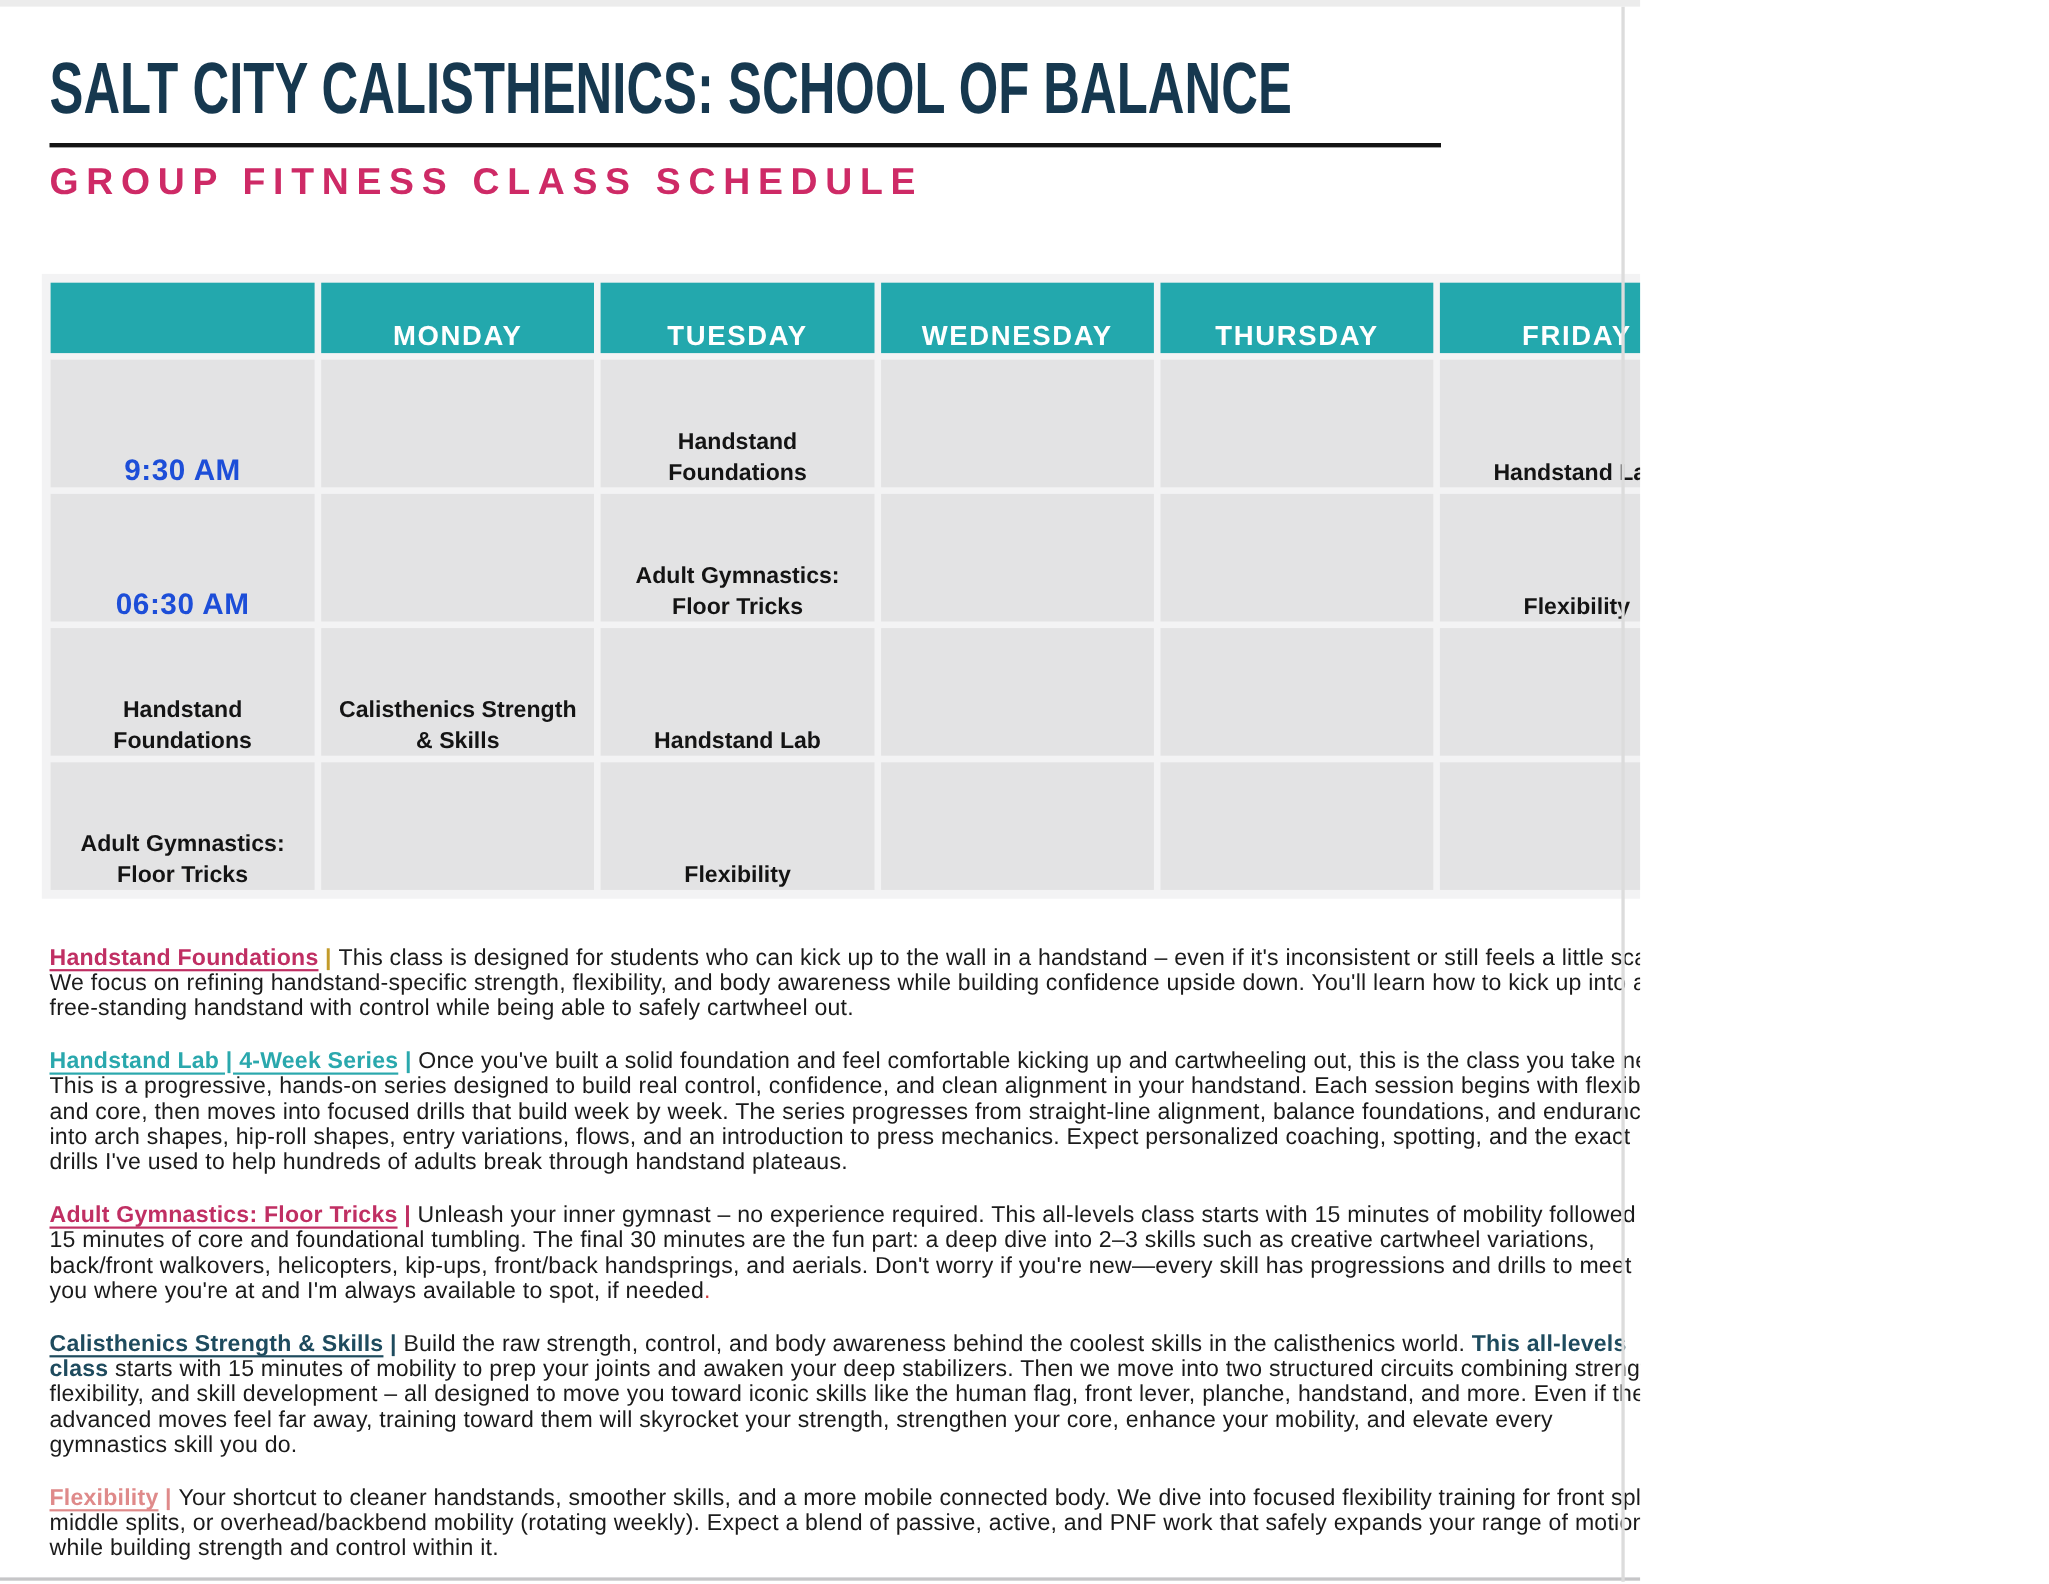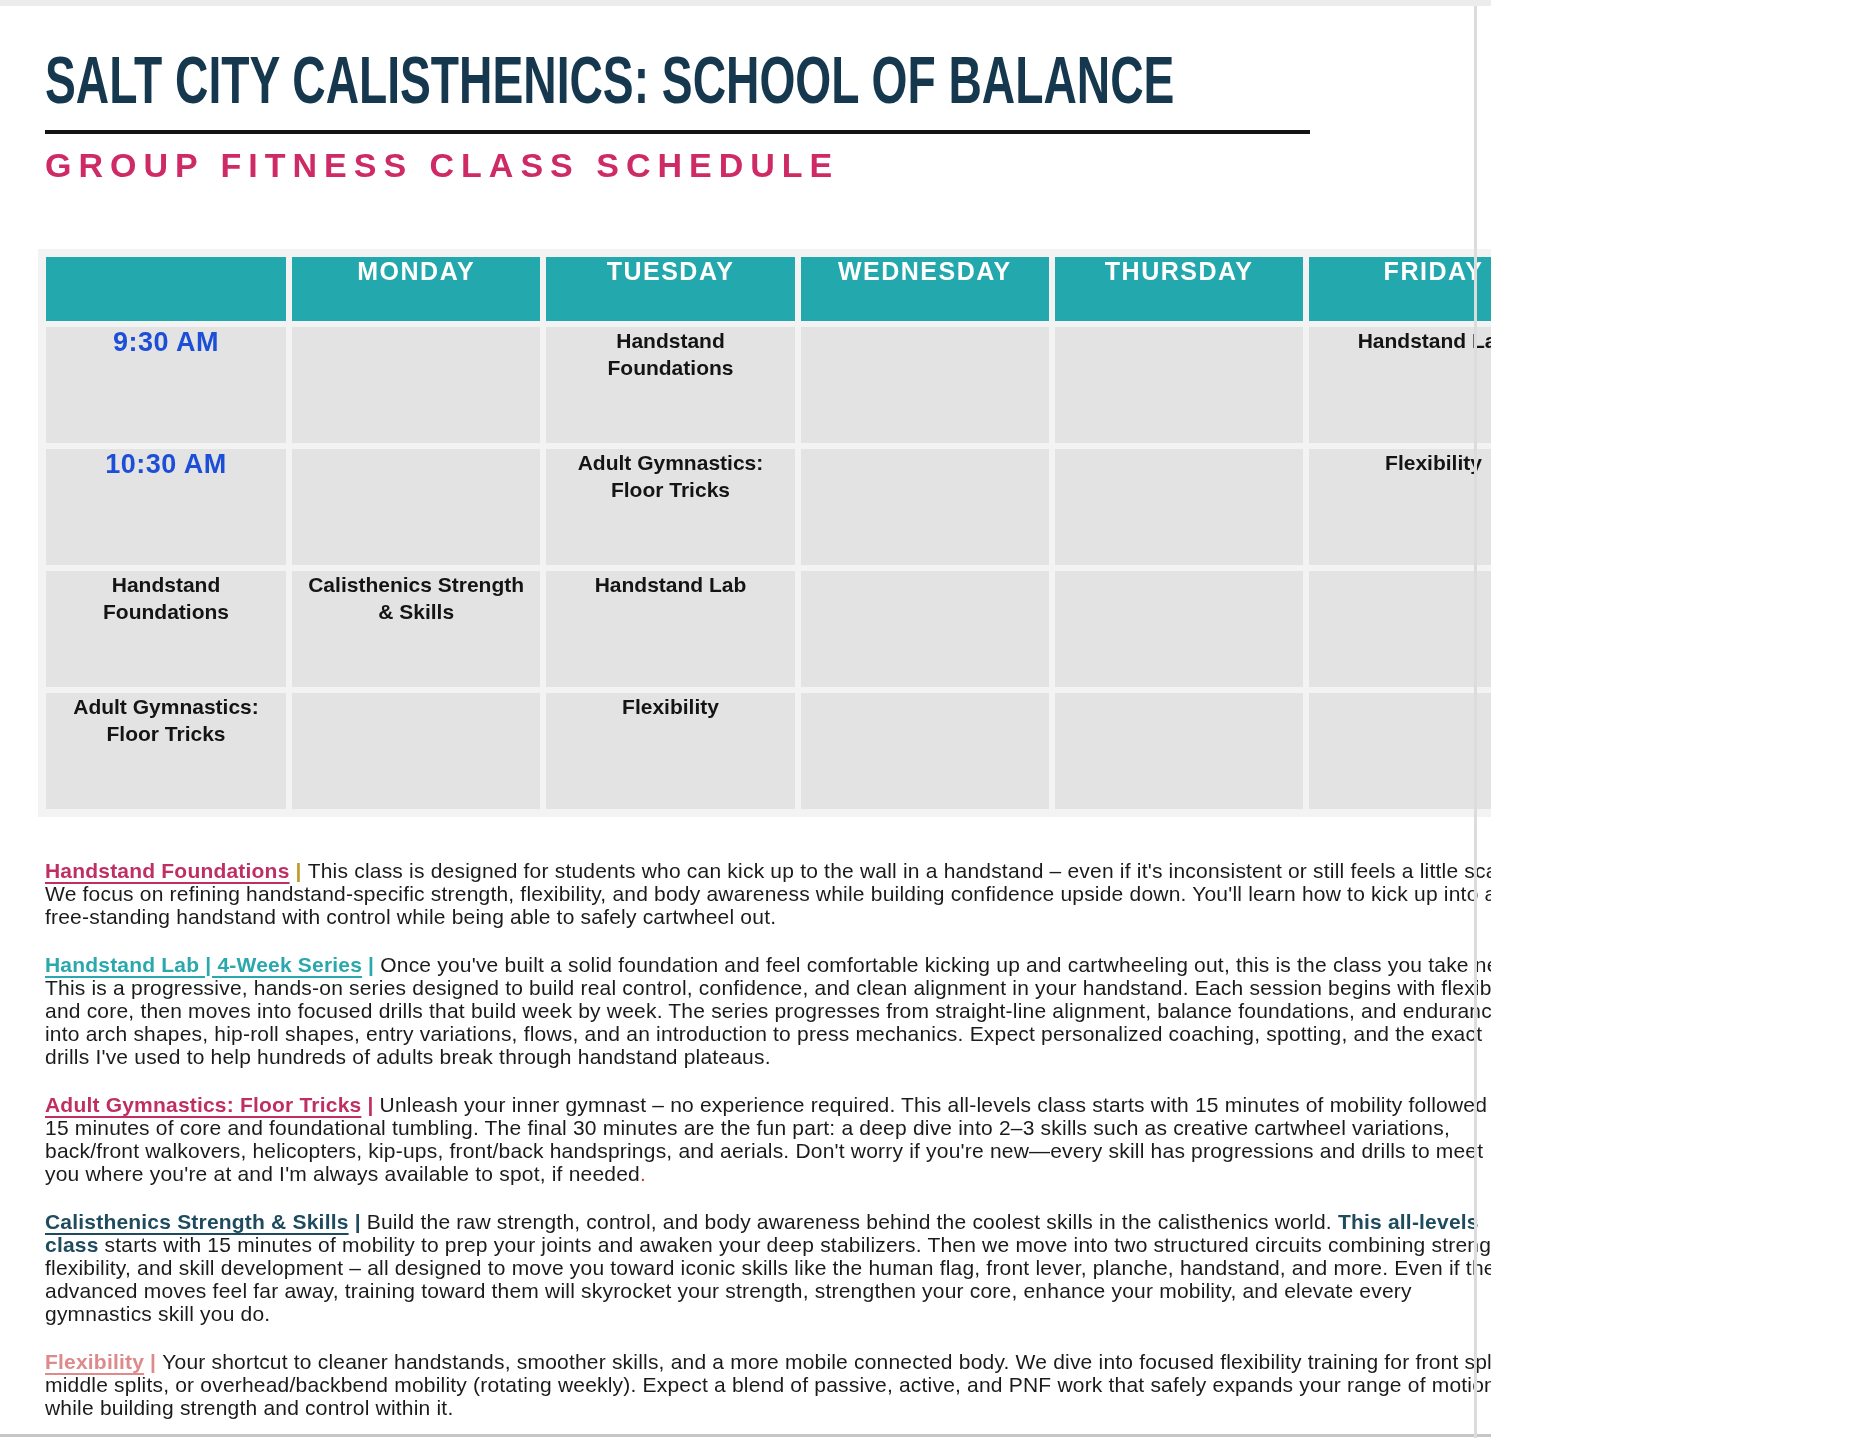--- a/index.html
+++ b/index.html
@@ -38,21 +38,21 @@
   }
   
   .schedule{
     position:absolute;left:38px;top:243px;width:1782px;
     box-sizing:border-box;padding:8px;background:#f3f3f4;
     display:grid;
     grid-template-columns:240px repeat(6,1fr);
     grid-template-rows:64px repeat(4,116px);
     gap:6px;
   }
-  .cell{display:flex;align-items:flex-start;justify-content:center;text-align:center;}
+  .cell{display:flex;align-items:flex-end;justify-content:center;text-align:center;}
   .cell.head{background:#23a8ad;color:#ffffff;font-weight:700;font-size:25px;letter-spacing:1.5px;}
   .cell.time{background:#e3e3e4;color:#1d4ed8;font-weight:700;font-size:27px;letter-spacing:0.5px;}
   .cell.slot{background:#e3e3e4;color:#141414;font-weight:700;font-size:21px;line-height:1.3;}
   .cell.slot span{display:block;max-width:220px;}
   
   .descriptions{
     position:absolute;left:45px;top:853px;width:1478px;
     font-size:21px;line-height:23px;color:#1b1b1b;letter-spacing:0.2px;
   }
   .desc{margin:0 0 25px 0;}
@@ -107,21 +107,21 @@
       </div>
       <div class="cell slot"></div>
       <div class="cell slot"></div>
       <div class="cell slot">
         <span>Handstand Lab</span>
       </div>
       <div class="cell slot">
         <span>Adult Gymnastics: Floor Tricks</span>
       </div>
       <div class="cell time">
-        <span>10:30 AM</span>
+        <span>06:30 AM</span>
       </div>
       <div class="cell slot"></div>
       <div class="cell slot">
         <span>Adult Gymnastics: Floor Tricks</span>
       </div>
       <div class="cell slot"></div>
       <div class="cell slot"></div>
       <div class="cell slot">
         <span>Flexibility</span>
       </div>

